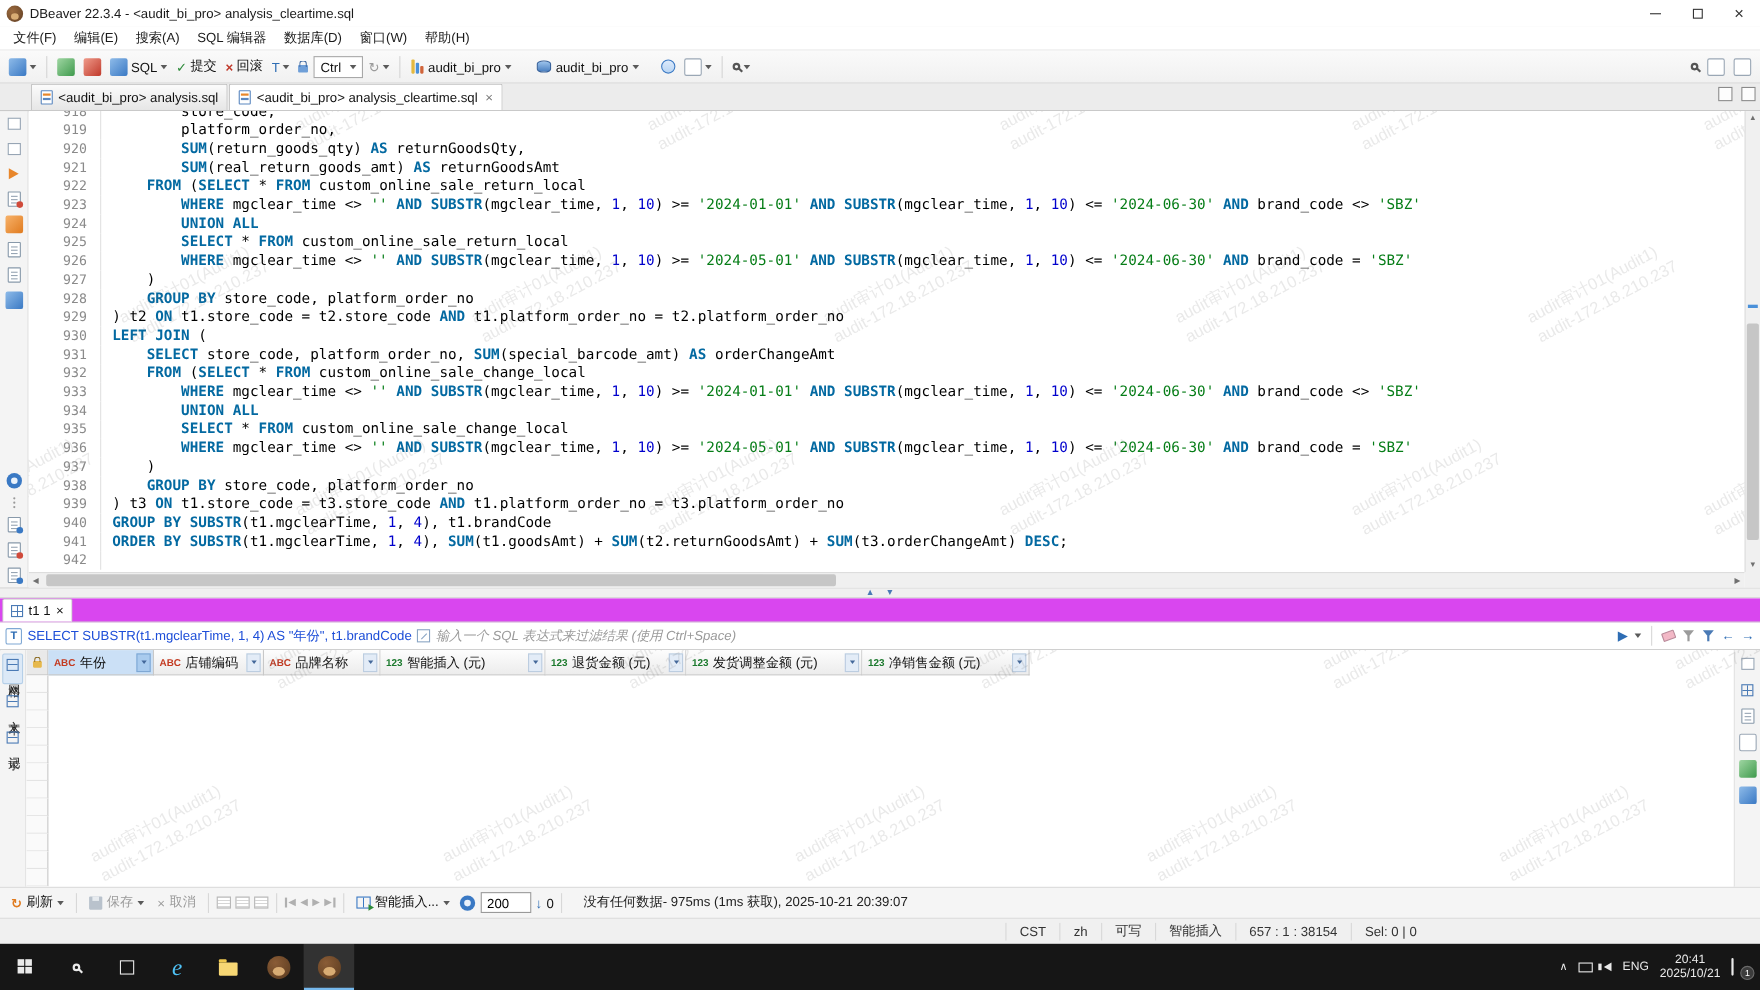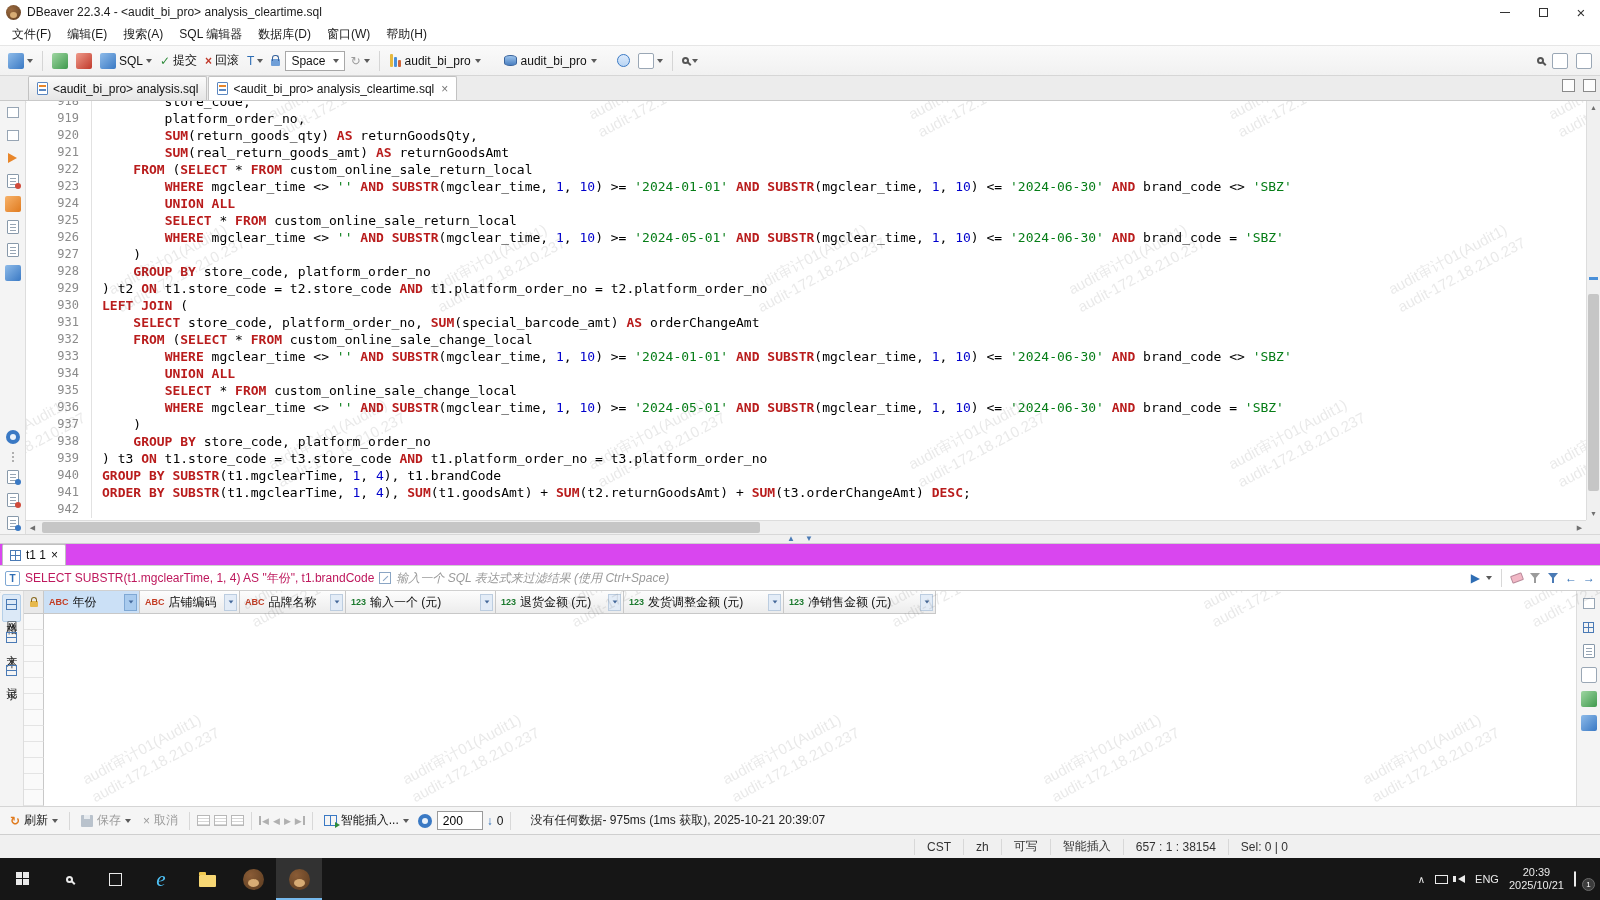--- a/index.html
+++ b/index.html
@@ -80,21 +80,21 @@
   .gear{width:14px;height:14px;border-radius:50%;background:#3a79c4;position:relative;}
   .gear::after{content:"";position:absolute;left:4px;top:4px;width:6px;height:6px;border-radius:50%;background:#eaf2fb;}
   .strip-dots{display:flex;flex-direction:column;gap:2px;align-items:center;}
   .strip-dots div{width:2px;height:2px;border-radius:50%;background:#999;}
   .push-down{margin-top:auto;}
 
   .editor-wrap{flex:1;position:relative;overflow:hidden;background:#fff;}
   .editor-lines{position:absolute;top:-8px;left:0;right:14px;font-family:"DejaVu Sans Mono","Liberation Mono",monospace;font-size:13px;line-height:17px;white-space:pre;}
   .code-line{display:flex;height:17px;}
   .ln{width:66px;text-align:right;padding-right:12px;color:#8a8a8a;flex:none;border-right:1px solid #e2e2e2;margin-right:10px;font-size:12px;}
-  .tok-k{color:#b91c1c;font-weight:bold;}
+  .tok-k{color:#0369a1;font-weight:bold;}
   .tok-s{color:#067d17;}
   .tok-n{color:#0000cc;}
   .tok-p{color:#000;}
   .vscroll{position:absolute;top:0;right:0;bottom:14px;width:14px;background:#f0f0f0;border-left:1px solid #ddd;z-index:4;}
   .vscroll .arr{position:absolute;left:0;width:13px;height:13px;color:#707070;font-size:7px;display:flex;align-items:center;justify-content:center;}
   .vthumb{position:absolute;left:1px;width:11px;top:46%;height:47%;background:#c6c6c6;border-radius:2px;}
   .vmark{position:absolute;left:2px;width:9px;height:3px;background:#4a90d9;top:42%;}
   .hscroll{position:absolute;left:0;right:14px;bottom:0;height:14px;background:#f0f0f0;border-top:1px solid #ddd;z-index:4;}
   .hthumb{position:absolute;left:16px;top:1px;height:11px;width:46%;background:#c6c6c6;border-radius:2px;}
   .hscroll .arr{position:absolute;top:0;width:13px;height:13px;color:#707070;font-size:7px;display:flex;align-items:center;justify-content:center;}
@@ -110,21 +110,21 @@
 
   
   .results{height:290px;display:flex;flex-direction:column;background:#fff;flex:none;position:relative;}
   .res-tabbar{height:22px;background:#d946ef;border-bottom:1px solid #cfcfcf;display:flex;align-items:flex-end;padding-left:2px;}
   .res-tab{display:flex;align-items:center;gap:5px;padding:0 7px;height:21px;background:#fff;border:1px solid #c0c0c0;border-bottom:none;border-radius:2px 2px 0 0;}
   .icon-grid{width:11px;height:11px;border:1px solid #4a7ab5;background:
     linear-gradient(to right,transparent 45%,#4a7ab5 45%,#4a7ab5 55%,transparent 55%),
     linear-gradient(to bottom,transparent 45%,#4a7ab5 45%,#4a7ab5 55%,transparent 55%);flex:none;}
   .filterbar{height:25px;background:#fff;border-bottom:1px solid #d0d0d0;display:flex;align-items:center;padding:0 5px;gap:5px;}
   .filter-tico{width:15px;height:15px;border:1px solid #7fa8d4;border-radius:2px;color:#2e6db4;font-size:10px;font-weight:bold;display:flex;align-items:center;justify-content:center;flex:none;}
-  .filter-expr{color:#be185d;white-space:nowrap;}
+  .filter-expr{color:#1d4ed8;white-space:nowrap;}
   .expand-ico{width:12px;height:12px;border:1px solid #8aa5c4;position:relative;flex:none;}
   .expand-ico::after{content:"";position:absolute;left:2px;top:5px;width:7px;height:1px;background:#8aa5c4;transform:rotate(-45deg);}
   .filter-placeholder{color:#9a9a9a;font-style:italic;flex:1;white-space:nowrap;overflow:hidden;}
   .fb-right{display:flex;align-items:center;gap:6px;}
   .funnel{width:12px;height:12px;position:relative;flex:none;}
   .funnel::before{content:"";position:absolute;left:1px;top:1px;border-left:5px solid transparent;border-right:5px solid transparent;border-top:6px solid #4a7ab5;}
   .funnel::after{content:"";position:absolute;left:5px;top:6px;width:2px;height:5px;background:#4a7ab5;}
   .funnel.gray::before{border-top-color:#9b9b9b;}
   .funnel.gray::after{background:#9b9b9b;}
   .eraser{width:12px;height:8px;background:#f2b8c6;border:1px solid #b98a9a;transform:rotate(-20deg);border-radius:1px;flex:none;}
@@ -259,21 +259,21 @@
         <span>回滚</span>
       </div>
       <div class="tb-btn">
         <span class="glyph blue">T</span>
         <span class="caret"></span>
       </div>
       <div class="tb-btn">
           <span class="lockb"></span>
         </div>
       <div class="combo">
-        <span class="txt">Space</span>
+        <span class="txt">Ctrl</span>
         <span class="caret"></span>
       </div>
       <div class="tb-btn">
         <span class="glyph gray">↻</span>
         <span class="caret"></span>
       </div>
       <span class="tb-sep"></span>
       <div class="tb-combo">
         <span class="bars">
             <div class="bar-y"></div>
@@ -524,21 +524,21 @@
               </div>
               <div class="col-header" style="width: 106px;">
                 <span class="badge babc">ABC</span>
                 <span class="col-label">品牌名称</span>
                 <span class="col-menu">
                   <span class="caret"></span>
                 </span>
               </div>
               <div class="col-header" style="width: 150px;">
                 <span class="badge b123">123</span>
-                <span class="col-label">输入一个 (元)</span>
+                <span class="col-label">智能插入 (元)</span>
                 <span class="col-menu">
                   <span class="caret"></span>
                 </span>
               </div>
               <div class="col-header" style="width: 128px;">
                 <span class="badge b123">123</span>
                 <span class="col-label">退货金额 (元)</span>
                 <span class="col-menu">
                   <span class="caret"></span>
                 </span>
@@ -731,21 +731,21 @@
       </div>
     <div class="tk-btn active-app">
         <span class="beaver"></span>
       </div>
     <div class="tray">
       <span class="chev">∧</span>
       <span class="mon-ico"></span>
       <span class="vol-ico"></span>
       <span class="tray-lang">ENG</span>
       <div class="tray-clock">
-        <div>20:39</div>
+        <div>20:41</div>
         <div>2025/10/21</div>
       </div>
       <div class="ac-wrap">
         <span class="ac-ico"></span>
         <span class="badge-n">1</span>
       </div>
     </div>
   </div>
 </div>
 

